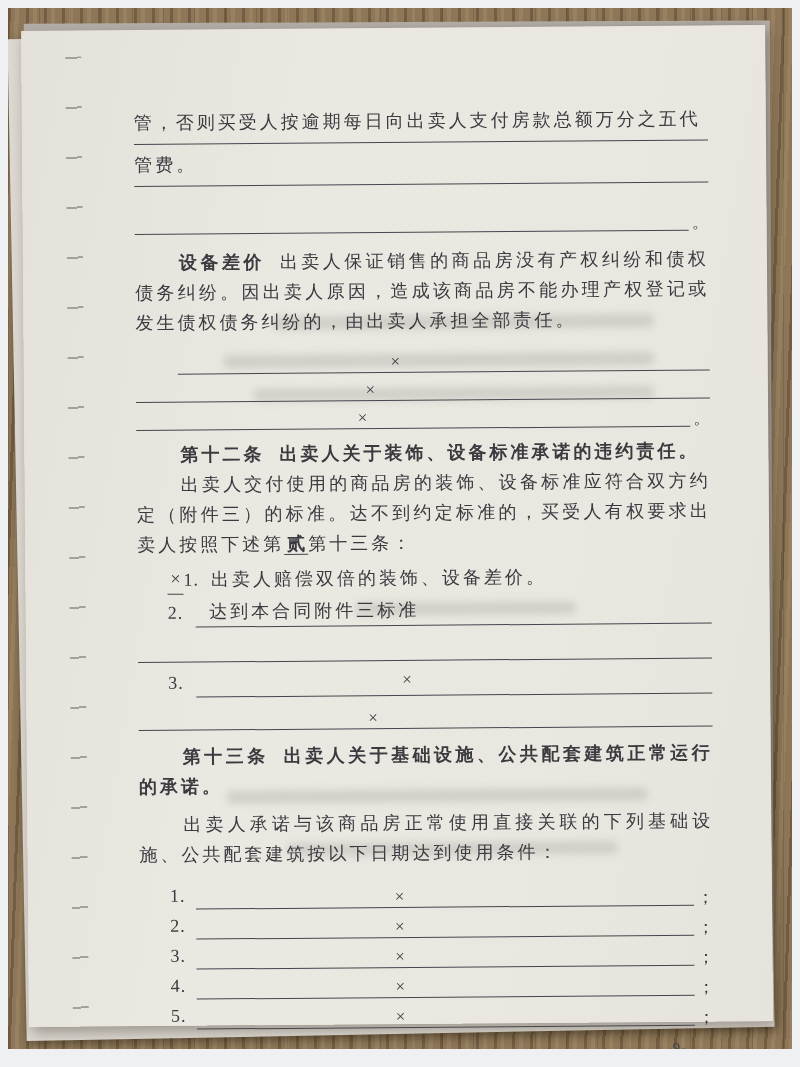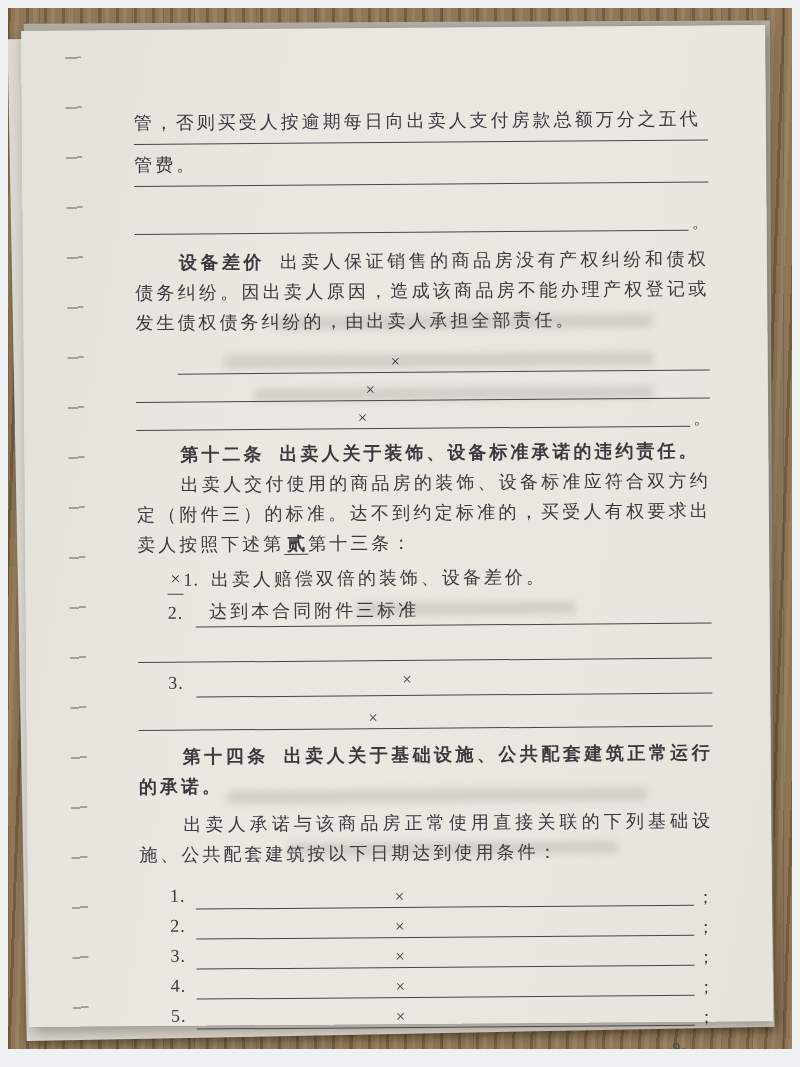--- a/index.html
+++ b/index.html
@@ -153,21 +153,21 @@
         </div>
       </div>
 
       <div class="rule-row x-rule-13">
         <div class="line">
           <span class="x-mark">×</span>
         </div>
       </div>
 
       <p class="para sec-14-title">
-        <span class="heading">第十四条</span><span class="bold">出卖人关于基础设施、公共配套建筑正常运行的承诺。</span>
+        <span class="heading">第十三条</span><span class="bold">出卖人关于基础设施、公共配套建筑正常运行的承诺。</span>
       </p>
       <p class="para sec-14-body">出卖人承诺与该商品房正常使用直接关联的下列基础设施、公共配套建筑按以下日期达到使用条件：</p>
 
       <div class="items">
         <div class="item-row">
           <span class="num">1.</span>
           <div class="line">
             <span class="x-mark">×</span>
           </div>
           <span class="end-punct">；</span>

